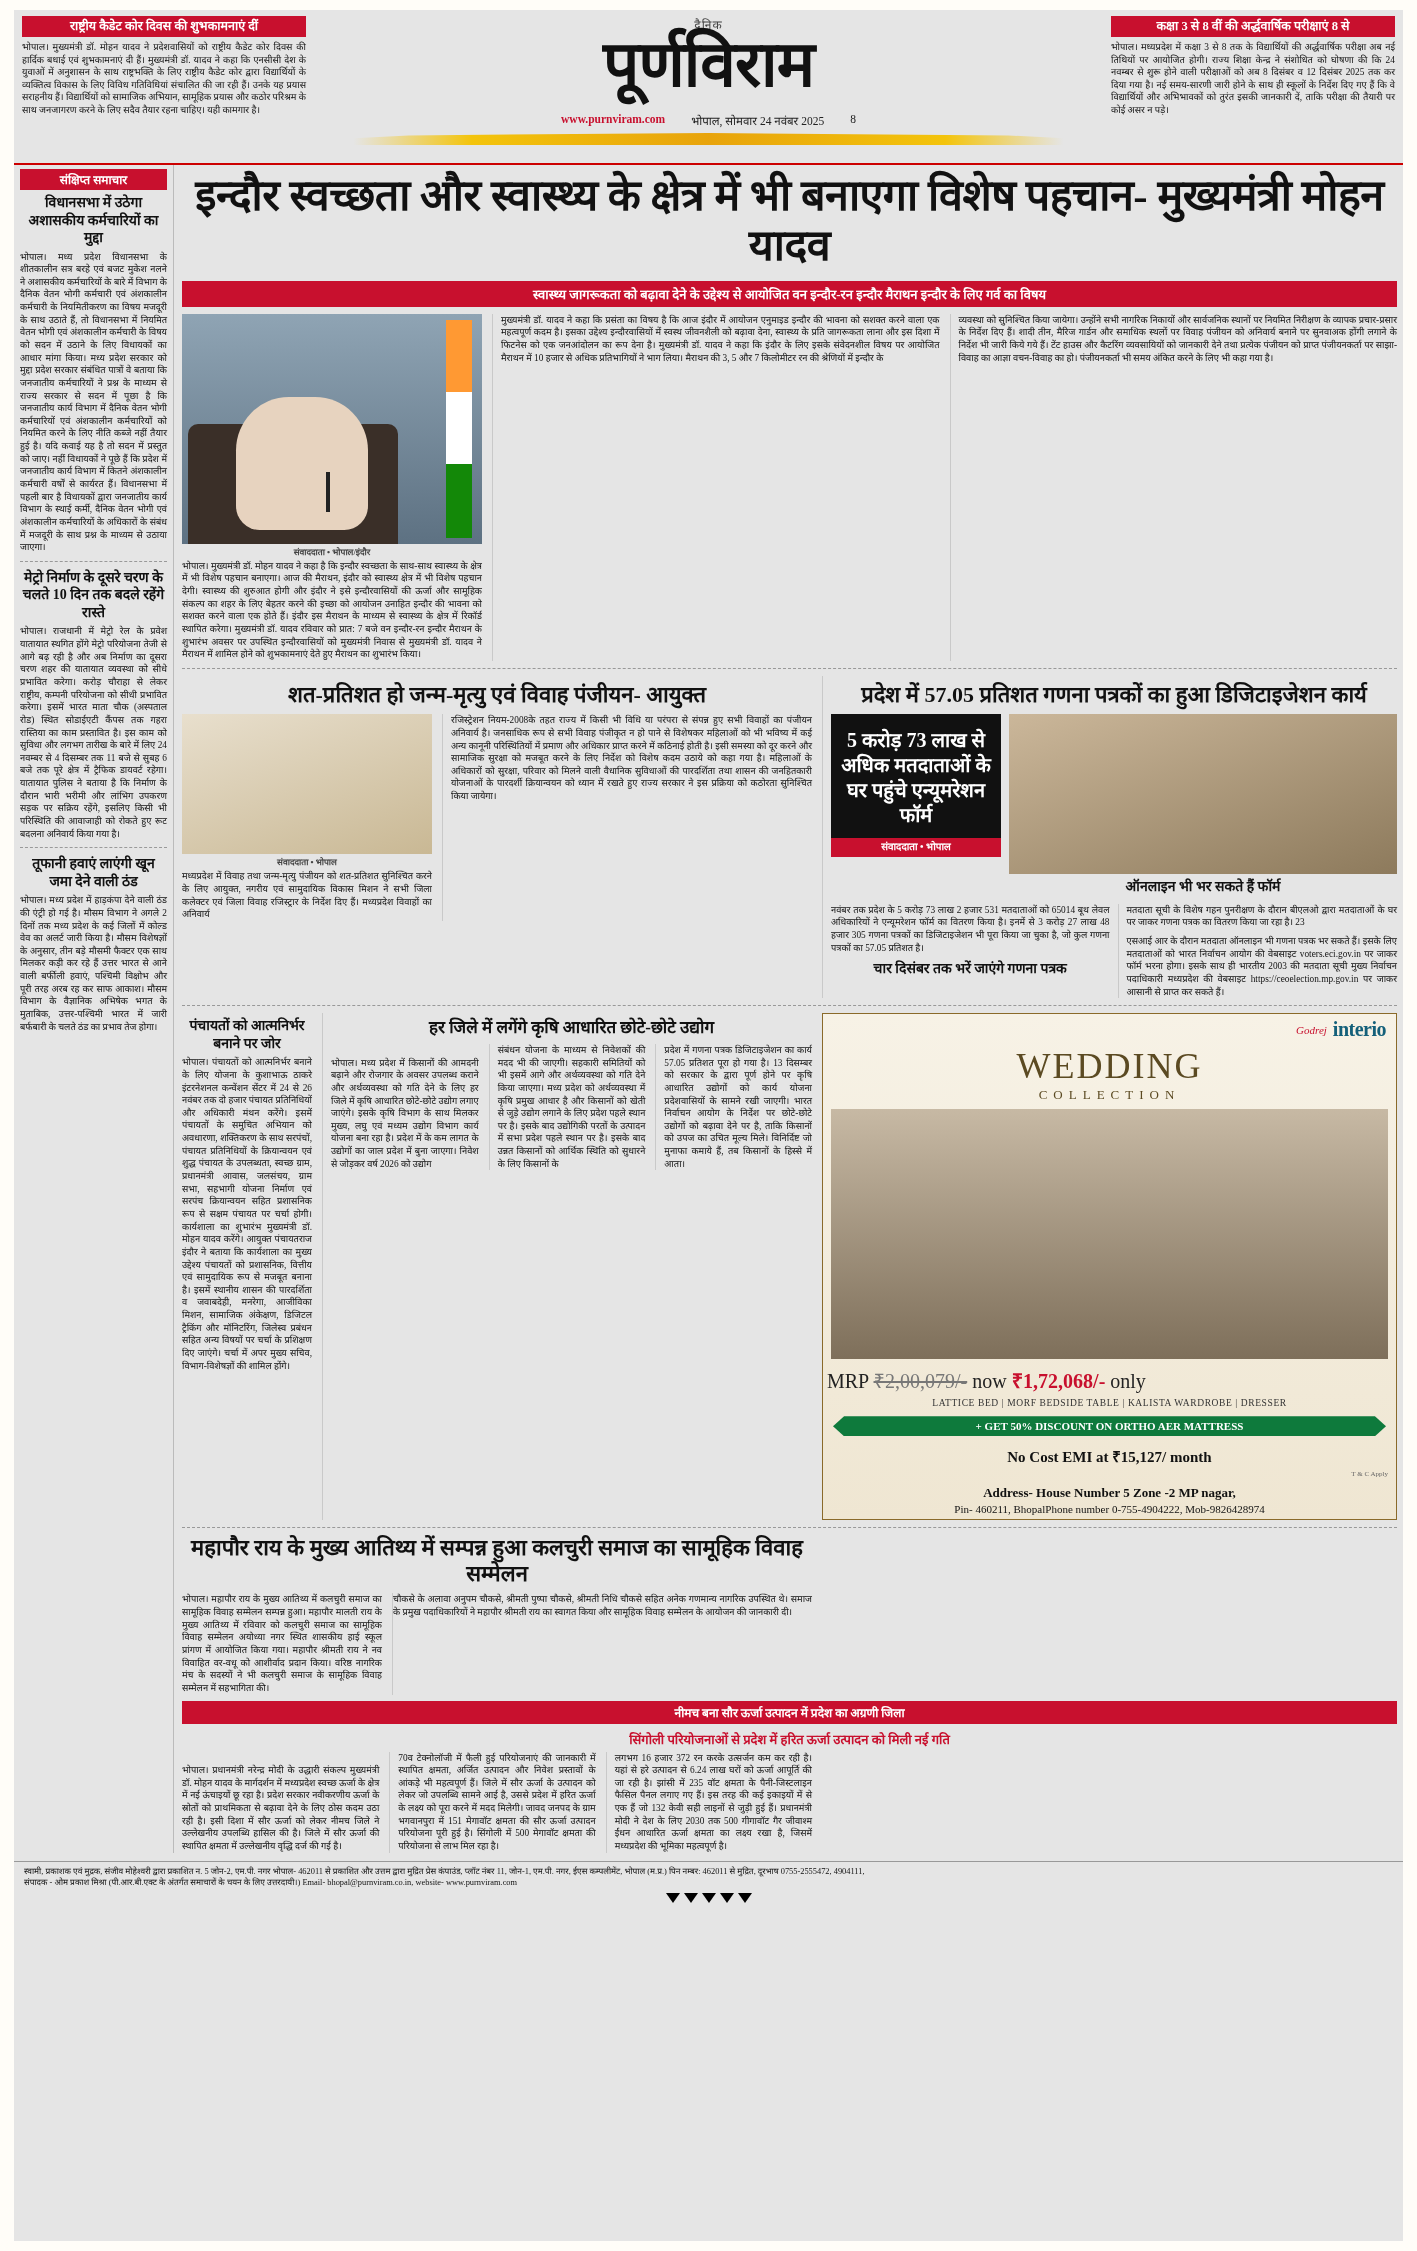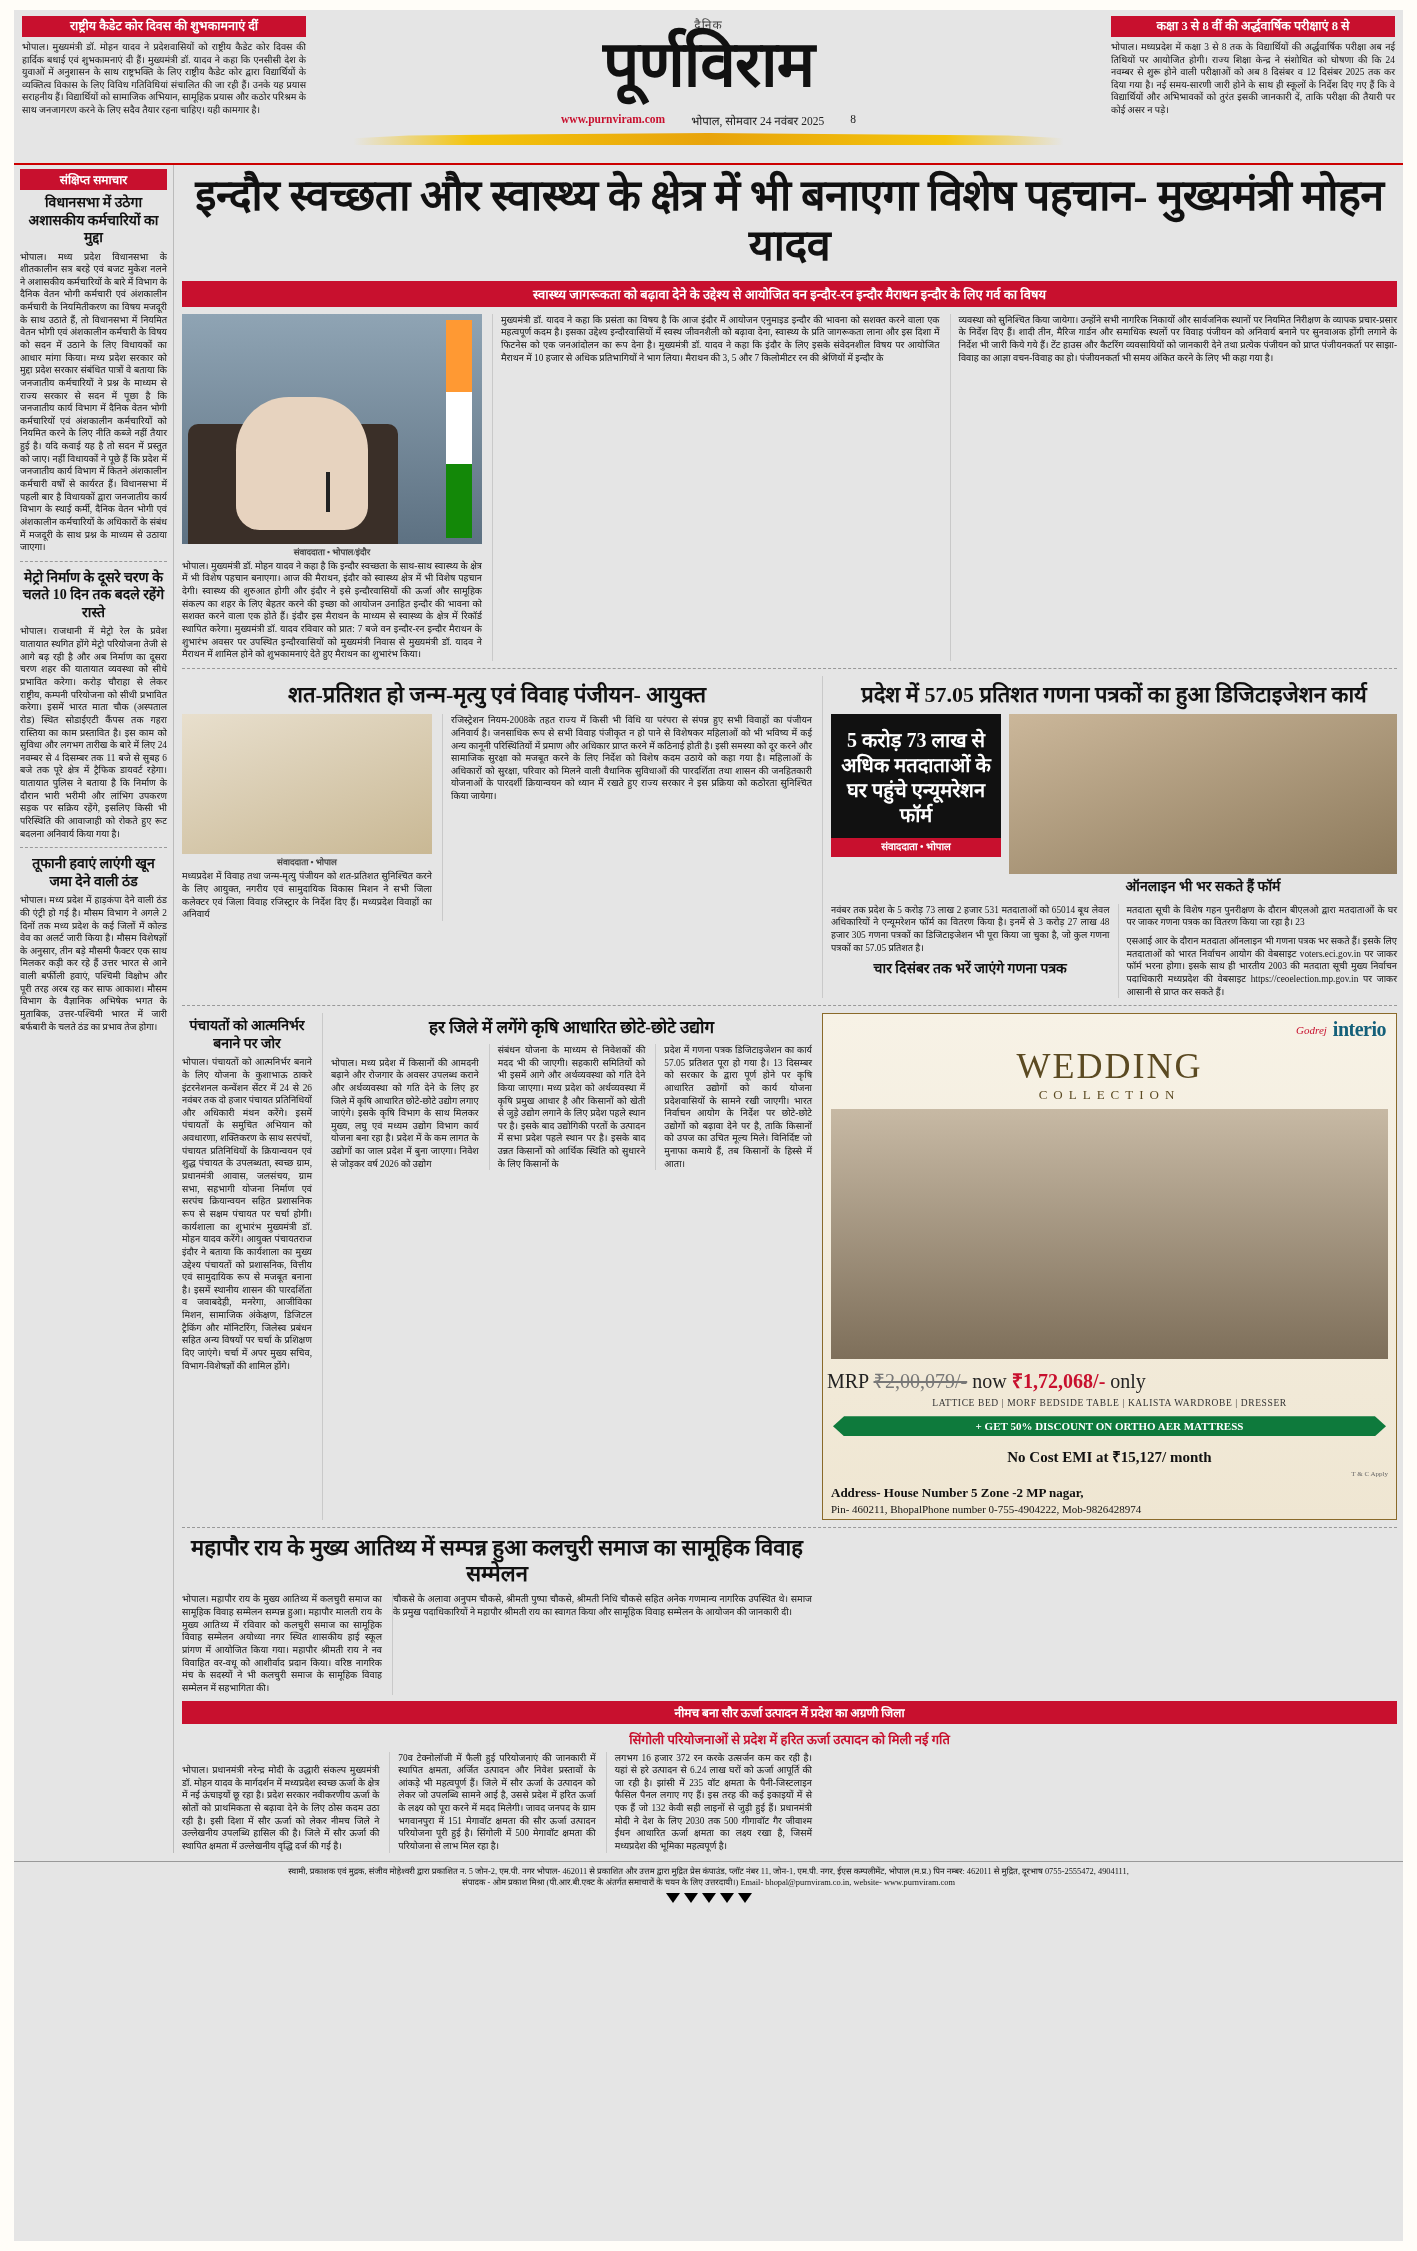--- a/index.html
+++ b/index.html
@@ -65,26 +65,26 @@
   .ad-wed .w2 { font-size:13px; letter-spacing:6px; }
   .ad-photo { height:250px; margin:6px 8px; background:linear-gradient(180deg,#d8c7a8,#b9a078); position:relative; }
   .ad-bar { background:#111; color:#fff; text-align:center; font-size:19px; font-weight:bold; letter-spacing:1px; padding:6px; margin:6px 8px; }
   .ad-price { font-size:20px; color:#222; padding:2px 4px; }
   .ad-price .strike { text-decoration:line-through; color:#777; }
   .ad-price .now { color:#c8102e; font-weight:bold; }
   .ad-items { text-align:center; font-size:9.5px; letter-spacing:.6px; color:#333; padding:2px; }
   .ad-ribbon { margin:6px 10px; background:#0e7a3c; color:#fff; text-align:center; font-size:11px; font-weight:bold; padding:4px;
      clip-path: polygon(2% 0,98% 0,100% 50%,98% 100%,2% 100%,0 50%); }
   .ad-emi { text-align:center; font-size:15px; color:#111; font-weight:bold; padding:4px; }
-  .ad-addr { text-align:left; font-size:13px; font-weight:bold; color:#111; padding:6px 8px 2px; line-height:1.35; }
+  .ad-addr { text-align:center; font-size:13px; font-weight:bold; color:#111; padding:6px 8px 2px; line-height:1.35; }
   .ad-addr small { display:block; font-weight:normal; font-size:11px; }
   .tc { font-size:7px; color:#666; text-align:right; padding-right:8px; }
 
   .redband { background:#c8102e; color:#fff; text-align:center; font-size:12px; font-weight:bold; padding:3px; margin:6px 0; }
-  .footer { border-top:1px solid #999; margin-top:8px; padding:4px 10px 2px; font-size:8.4px; line-height:1.4; text-align:center; color:#111; }
+  .footer { border-top:1px solid #999; margin-top:8px; padding:4px 10px 2px; font-size:8.4px; line-height:1.4; text-align:left; color:#111; }
   .dots { display:flex; gap:4px; justify-content:center; padding:4px 0 0; }
   .dots i { width:0; height:0; border-left:7px solid transparent; border-right:7px solid transparent; border-top:10px solid #000; display:block; }
 
   
   .ph-a { background:linear-gradient(180deg,#8fa4b4,#5d7182); }
   .ph-b { background:linear-gradient(160deg,#e8dfcd,#c9b894); }
   .ph-c { background:linear-gradient(160deg,#cbb79a,#8d7a5c); }
   .ph-d { background:linear-gradient(160deg,#d7cdbb,#9a8f7a); }
   .ph-e { background:linear-gradient(180deg,#c7b9a4,#7e6f5a); }
   .flagstripe { position:absolute; right:10px; top:6px; width:26px; bottom:6px;

